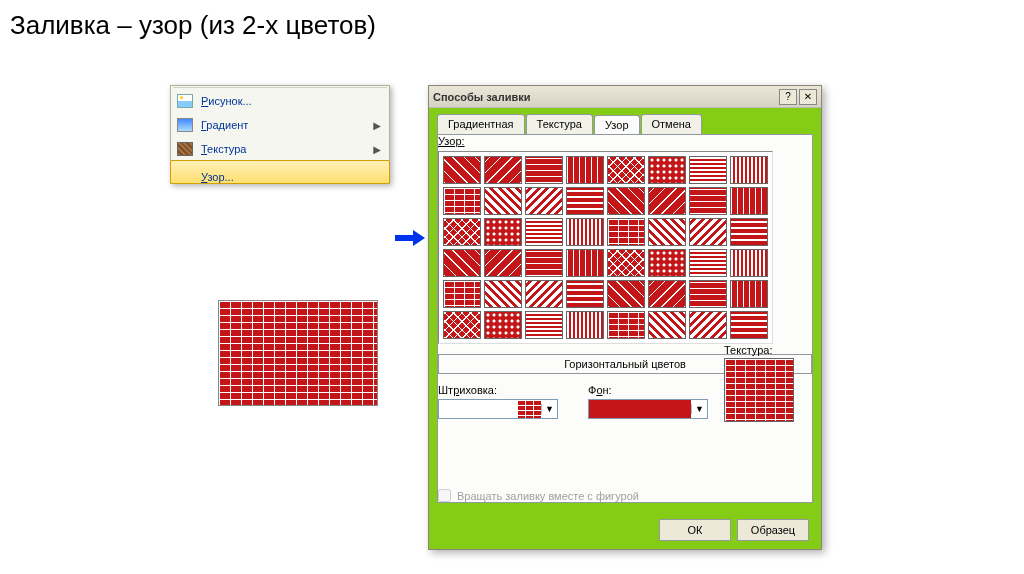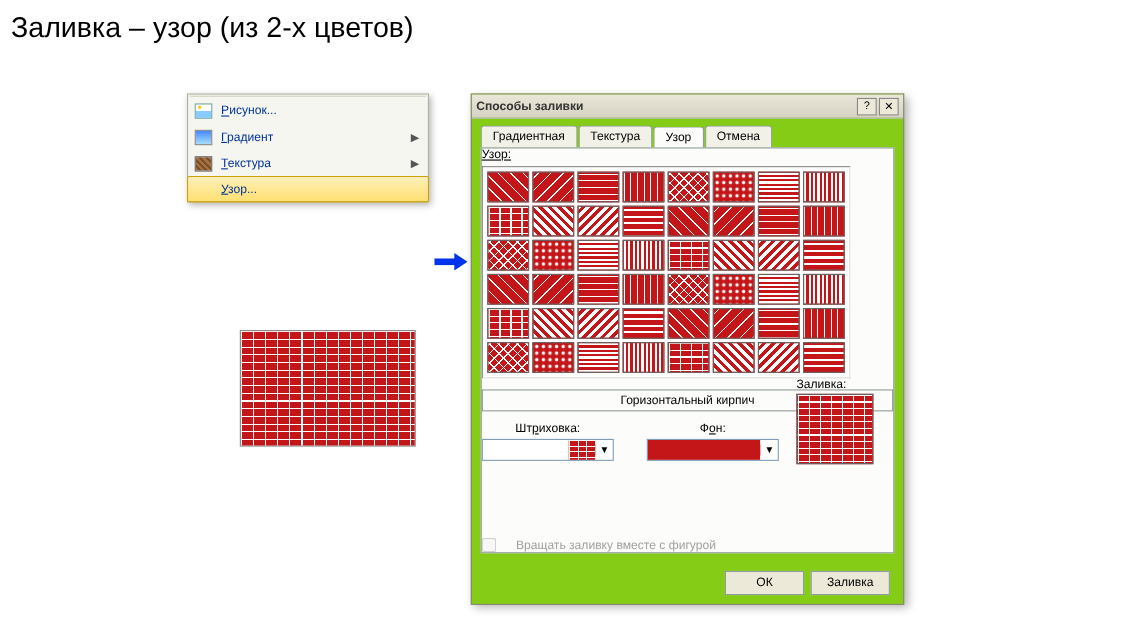--- a/index.html
+++ b/index.html
@@ -1,21 +1,21 @@
 <!DOCTYPE html>
 <html><head>
 <meta charset="utf-8">
 <style>
   * { box-sizing: border-box; margin: 0; padding: 0; }
   body { font-family: Tahoma, Arial, sans-serif; font-size: 11px; background: #fff; width: 1024px; height: 574px; position: relative; }
   .slide-title { position: absolute; left: 10px; top: 10px; font-size: 26px; font-weight: 400; color: #000; }
   
   .fill-menu { position: absolute; left: 170px; top: 85px; width: 220px; background: #f5f6f0; border: 1px solid #b0b0a0; box-shadow: 2px 2px 6px rgba(0,0,0,0.3); }
   .menu-item { display: flex; align-items: center; height: 24px; padding: 0 4px; cursor: pointer; color: #003399; }
-  .menu-item.highlighted { background: linear-gradient(#fff0b8, #ffe070); border: 1px solid #d0a000; border-radius: 2px; margin: -1px; position: relative; }
+  .menu-item.highlighted { background: linear-gradient(#fff0b8, #ffe070); border: 1px solid #d0a000; border-radius: 2px; margin: -1px; position: relative; align-items: flex-end; }
   .menu-icon { width: 20px; height: 20px; margin-right: 6px; display: flex; align-items: center; justify-content: center; }
   .menu-label { flex: 1; }
   .menu-label u { text-decoration: underline; }
   .submenu-arrow { color: #555; font-size: 10px; margin-right: 4px; }
   .menu-sep { border-top: 1px solid #d0d0c0; margin: 1px 2px; }
   
   .icon-swatch { background: #fff; border: 1px solid #888; width: 16px; height: 14px; }
   .icon-palette::before { content: "🎨"; font-size: 14px; }
   .icon-picture { width: 16px; height: 14px; border: 1px solid #7aa; background: linear-gradient(to top, #8cf 50%, #fff 50%); position: relative; }
   .icon-picture::after { content: ""; position: absolute; left: 2px; top: 1px; width: 3px; height: 3px; background: #fc0; border-radius: 50%; }
@@ -39,32 +39,32 @@
   .dlg-tab.active { background: #fcfcfa; position: relative; top: 1px; padding-bottom: 4px; }
   .dlg-page { border: 1px solid #919b9c; margin: 0 8px 8px 8px; background: #fcfcfa; }
   
   .pattern-label { margin-bottom: 4px; }
   .pattern-grid { display: grid; grid-template-columns: repeat(8, 38px); grid-auto-rows: 28px; gap: 3px; border: 1px inset #ddd; padding: 4px; background: #fff; width: fit-content; }
   .swatch { border: 1px solid #666; background: #c41618; cursor: pointer; }
   
   .pattern-name-box { border: 1px solid #919b9c; margin-top: 10px; text-align: center; padding: 3px; font-size: 11px; }
   
   .color-row { display: flex; gap: 30px; margin-top: 10px; }
-  .color-group label { display: block; margin-bottom: 3px; text-align: center; }
+  .color-group label { display: block; margin-bottom: 3px; }
   .color-combo { display: flex; align-items: center; border: 1px solid #7f9db9; width: 120px; height: 20px; background: #fff; cursor: pointer; }
   .color-combo .sw { flex:1; height: 100%; }
   .color-combo .drop { width: 16px; text-align: center; border-left: 1px solid #bbb; font-size: 9px; }
   .hatch-sw { background: repeating-linear-gradient(#fff 0,#fff 1px,transparent 1px,transparent 5px),repeating-linear-gradient(90deg,#fff 0,#fff 1px,transparent 1px,transparent 8px); background-color: #c41618; width: 24px; height: 100%; margin-left: auto; }
   .bg-sw { background: #c41618; }
   
   .sample-area { position: absolute; right: 18px; bottom: 80px; text-align: left; }
   .sample-area .lbl { font-size: 11px; margin-bottom: 2px; }
   .sample-box { width: 70px; height: 64px; border: 1px solid #666; background: repeating-linear-gradient(#fff 0,#fff 1px,transparent 1px,transparent 6px),repeating-linear-gradient(90deg,#fff 0,#fff 1px,transparent 1px,transparent 10px); background-color: #c41618; }
   
-  .rotate-row { margin-top: 70px; display: flex; align-items: center; color: #a0a0a0; gap: 12px; }
+  .rotate-row { margin-top: 70px; display: flex; align-items: center; color: #a0a0a0; }
   .rotate-row input { margin-right: 6px; }
   
   .dlg-buttons { display: flex; justify-content: flex-end; gap: 6px; padding: 8px 12px; }
   .pushbtn { min-width: 72px; height: 22px; border: 1px solid #919b9c; background: #ece9d8; cursor: pointer; font-size: 11px; }
 </style>
 </head>
 <body>
 
 <div class="slide-title">Заливка – узор (из 2-х цветов)</div>
 
@@ -162,44 +162,44 @@
         <div class="swatch" style="background: repeating-linear-gradient(90deg, rgb(255, 255, 255) 0px, rgb(255, 255, 255) 1px, rgb(196, 22, 24) 1px, rgb(196, 22, 24) 6px) rgb(196, 22, 24);"></div>
         <div class="swatch" style="background: repeating-linear-gradient(45deg, rgb(255, 255, 255) 0px, rgb(255, 255, 255) 1px, transparent 1px, transparent 6px), repeating-linear-gradient(-45deg, rgb(255, 255, 255) 0px, rgb(255, 255, 255) 1px, rgb(196, 22, 24) 1px, rgb(196, 22, 24) 6px) rgb(196, 22, 24);"></div>
         <div class="swatch" style="background: radial-gradient(rgb(255, 255, 255) 1px, rgb(196, 22, 24) 2px) 0px 0px / 6px 6px rgb(196, 22, 24);"></div>
         <div class="swatch" style="background: repeating-linear-gradient(0deg, rgb(255, 255, 255) 0px, rgb(255, 255, 255) 2px, rgb(196, 22, 24) 2px, rgb(196, 22, 24) 4px) rgb(196, 22, 24);"></div>
         <div class="swatch" style="background: repeating-linear-gradient(90deg, rgb(255, 255, 255) 0px, rgb(255, 255, 255) 2px, rgb(196, 22, 24) 2px, rgb(196, 22, 24) 4px) rgb(196, 22, 24);"></div>
         <div class="swatch" style="background: repeating-linear-gradient(rgb(255, 255, 255) 0px, rgb(255, 255, 255) 1px, transparent 1px, transparent 6px), repeating-linear-gradient(90deg, rgb(255, 255, 255) 0px, rgb(255, 255, 255) 1px, rgb(196, 22, 24) 1px, rgb(196, 22, 24) 10px) rgb(196, 22, 24);"></div>
         <div class="swatch" style="background: repeating-linear-gradient(45deg, rgb(255, 255, 255) 0px, rgb(255, 255, 255) 3px, rgb(196, 22, 24) 3px, rgb(196, 22, 24) 6px) rgb(196, 22, 24);"></div>
         <div class="swatch" style="background: repeating-linear-gradient(-45deg, rgb(255, 255, 255) 0px, rgb(255, 255, 255) 3px, rgb(196, 22, 24) 3px, rgb(196, 22, 24) 6px) rgb(196, 22, 24);"></div>
         <div class="swatch" style="background: repeating-linear-gradient(0deg, rgb(196, 22, 24) 0px, rgb(196, 22, 24) 4px, rgb(255, 255, 255) 4px, rgb(255, 255, 255) 6px) rgb(196, 22, 24);"></div>
       </div>
-    <div class="pattern-name-box">Горизонтальный кирпич</div>
+    <div class="pattern-name-box">Горизонтальный цветов</div>
     <div class="color-row">
       <div class="color-group">
         <label>Шт<u>р</u>иховка:</label>
         <div class="color-combo">
           <span class="sw"></span>
             <span class="hatch-sw"></span>
             <span class="drop">▼</span>
         </div>
       </div>
       <div class="color-group">
         <label>Ф<u>о</u>н:</label>
         <div class="color-combo">
           <span class="sw bg-sw"></span>
             <span class="drop">▼</span>
         </div>
       </div>
     </div>
     <div class="sample-area">
-      <div class="lbl">Заливка:</div>
+      <div class="lbl">Текстура:</div>
       <div class="sample-box"></div>
     </div>
     <div class="rotate-row">
       <input type="checkbox" disabled="" style="">
       <span>Вращать заливку вместе с фигурой</span>
     </div>
   </div>
   <div class="dlg-buttons">
     <button class="pushbtn">ОК</button>
-    <button class="pushbtn">Заливка</button>
+    <button class="pushbtn">Образец</button>
   </div>
 </div>
 
 </body></html>

